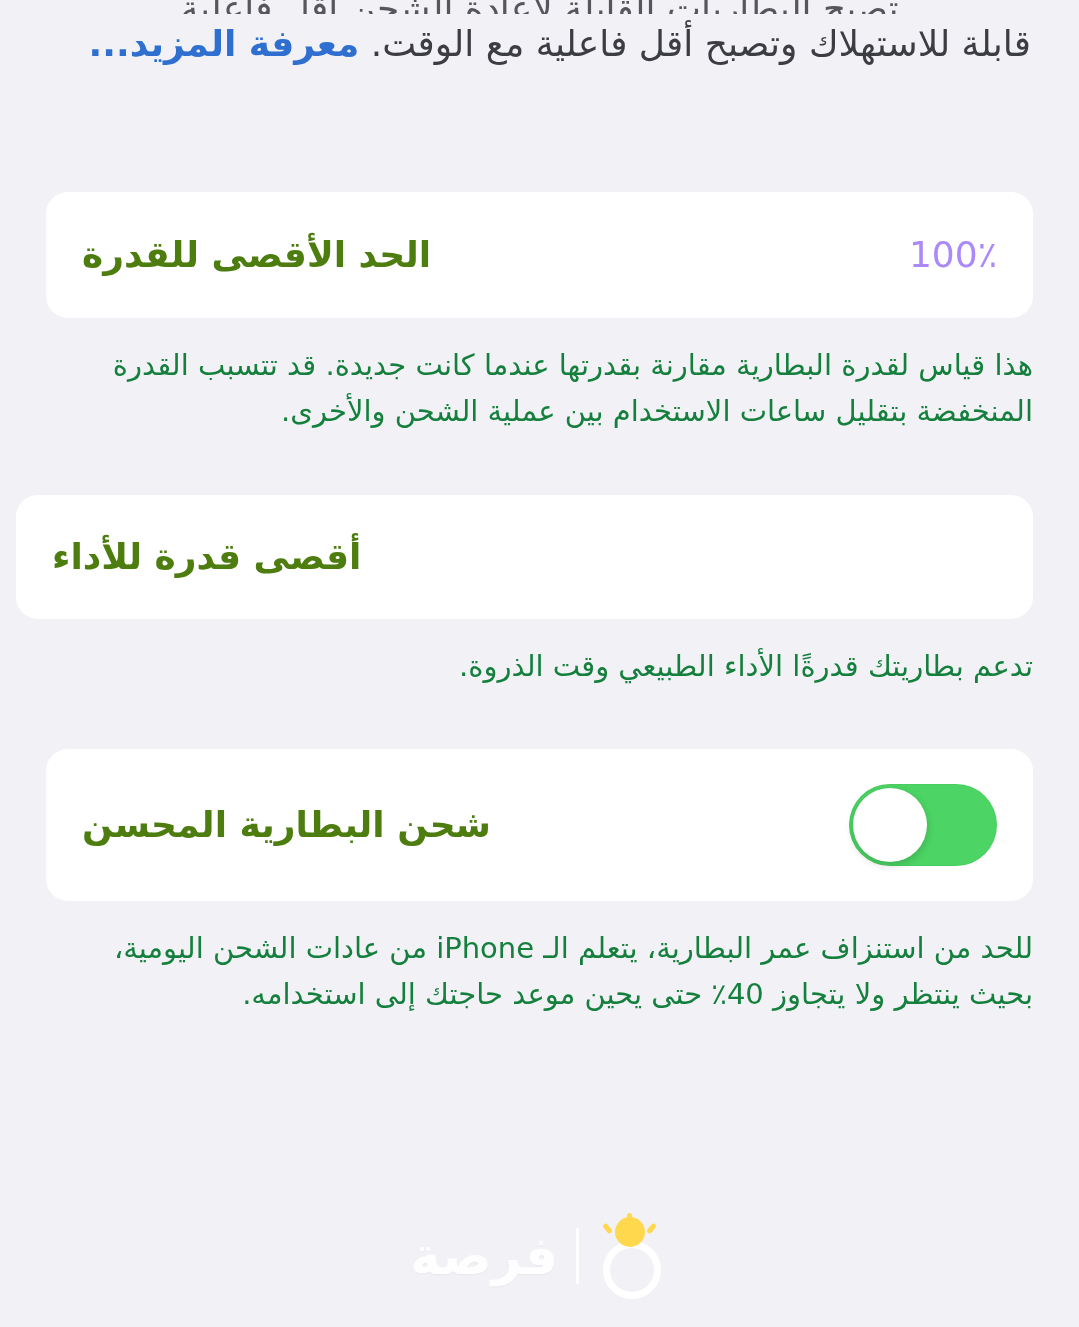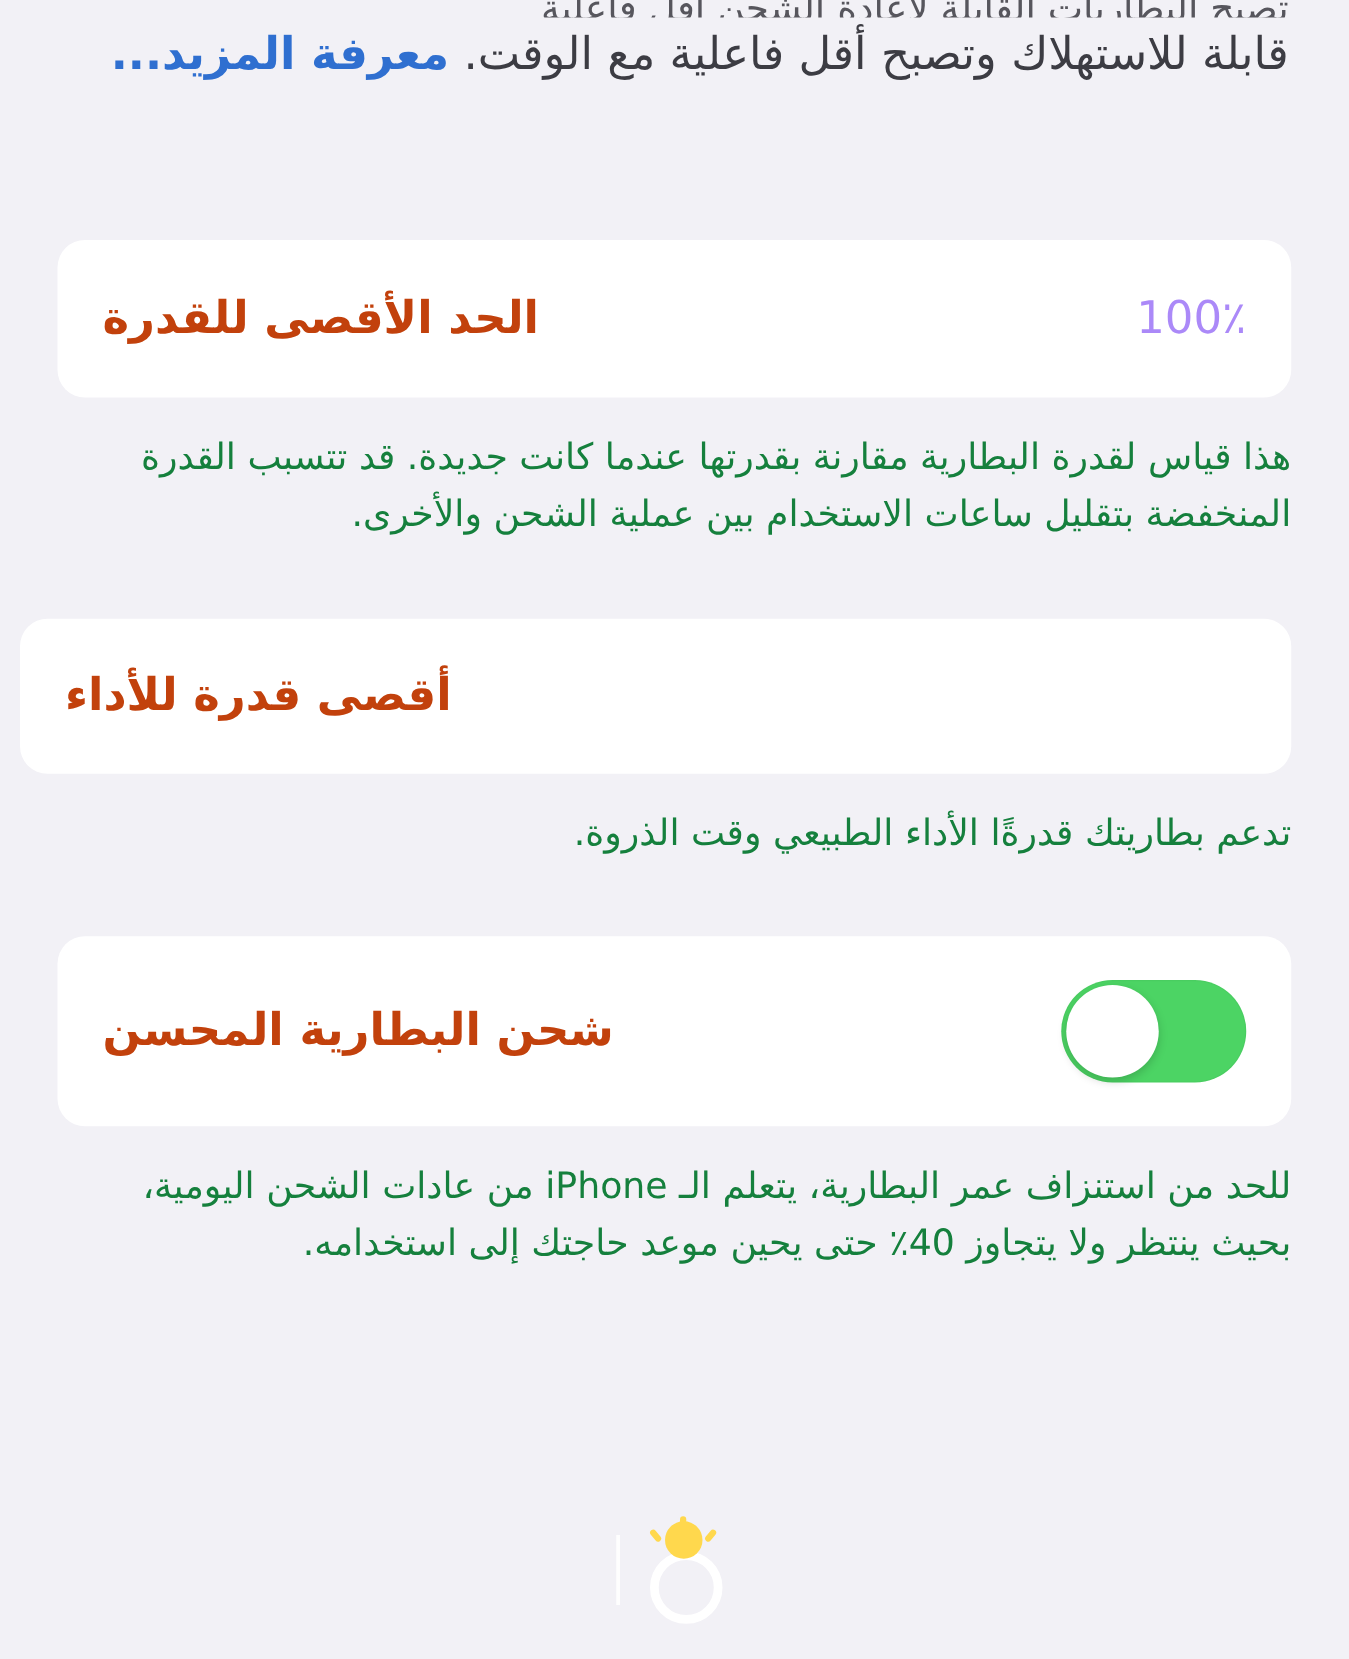--- a/index.html
+++ b/index.html
@@ -31,22 +31,23 @@
     font-size: 30px;
     line-height: 1.55;
     color: #3c3c43;
   }
   .top-note .clipped {
     display: block;
     height: 14px;
     overflow: hidden;
     color: #3c3c43;
     opacity: .85;
-    font-size: 30px;
+    font-size: 36px;
     line-height: 0.5;
+    text-align: center;
   }
   .top-note .line2 {
     display: block;
     margin-top: 2px;
     font-size: 36px;
   }
   .link {
     color: #2f6fd0;
     font-weight: 700;
     text-decoration: none;
@@ -61,21 +62,21 @@
     align-items: center;
     flex-direction: row;
     justify-content: space-between;
     padding: 0 36px;
     direction: rtl;
   }
 
   .card-title {
     font-size: 36px;
     font-weight: 700;
-    color: #c2410c;
+    color: #4d7c0f;
     letter-spacing: 0;
   }
   .card-value {
     font-size: 36px;
     color: #8b5cf6;
     opacity: .72;
     direction: ltr;
   }
 
   .footnote {
@@ -224,15 +225,16 @@
 
   <div class="watermark">
     <div class="wm-mark">
       <div class="ring"></div>
       <div class="sun"></div>
       <div class="ray" style="top:0px;left:30px;"></div>
       <div class="ray" style="top:10px;left:8px;transform:rotate(-40deg);"></div>
       <div class="ray" style="top:10px;left:52px;transform:rotate(40deg);"></div>
     </div>
     <div class="wm-bar"></div>
+    <div class="wm-text">فرصة</div>
   </div>
 
 </div>
 
 </body></html>

